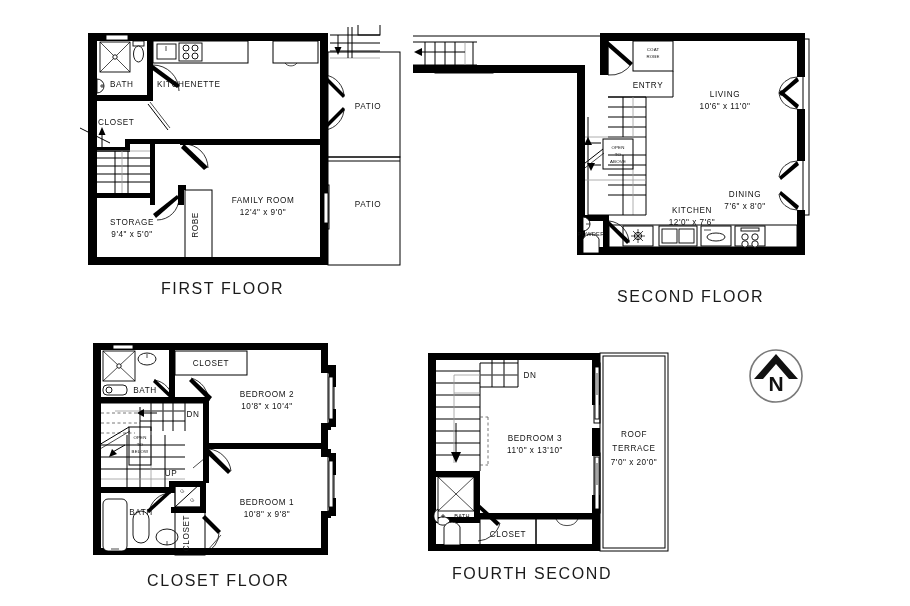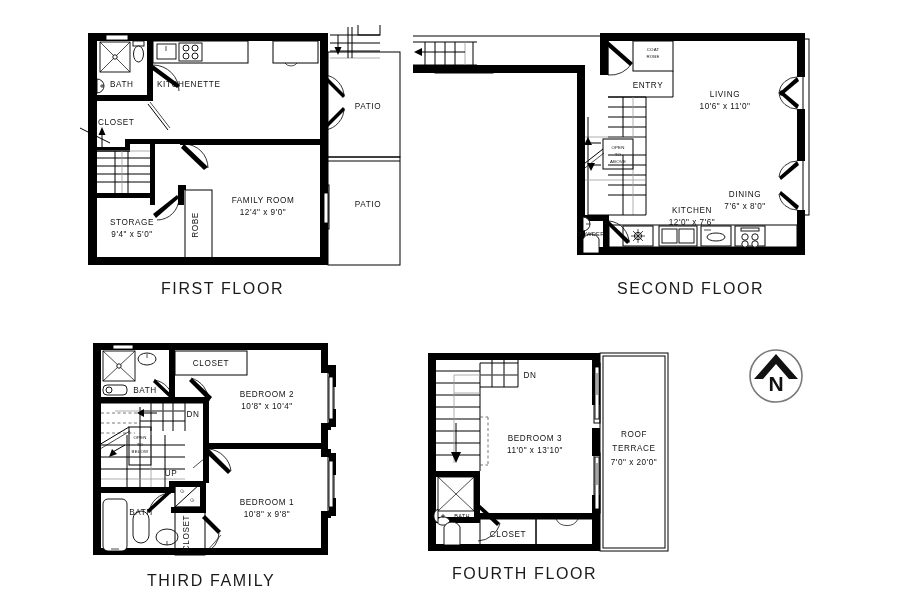--- a/index.html
+++ b/index.html
@@ -326,21 +326,21 @@
     <text class="rlabel" x="340" y="172" text-anchor="middle">DINING</text>
     <text class="dim" x="340" y="184" text-anchor="middle">7'6" x 8'0"</text>
     <text class="rlabel" x="287" y="188" text-anchor="middle">KITCHEN</text>
     <text class="dim" x="287" y="200" text-anchor="middle">12'0" x 7'6"</text>
     <text class="rlabel small" x="186" y="211" text-anchor="middle">POWDER</text>
     <text class="rlabel tiny" x="213" y="124" text-anchor="middle">OPEN</text>
     <text class="rlabel tiny" x="213" y="131" text-anchor="middle">TO</text>
     <text class="rlabel tiny" x="213" y="138" text-anchor="middle">ABOVE</text>
   </svg>
 
-  <div class="floor-label" style="left:617px;top:280px;text-align:right;">SECOND FLOOR</div>
+  <div class="floor-label" style="left:617px;top:288px;text-align:right;">SECOND FLOOR</div>
 
   <svg style="position:absolute;left:85px;top:335px;" width="290" height="235" viewBox="0 0 290 235">
 
     <g class="wall">
       <rect x="8" y="8" width="235" height="7"></rect>
       <rect x="8" y="8" width="8" height="212"></rect>
       <rect x="8" y="213" width="235" height="7"></rect>
       <rect x="236" y="8" width="7" height="22"></rect>
       <rect x="236" y="30" width="10" height="8"></rect>
       <rect x="244" y="30" width="7" height="22"></rect>
@@ -474,21 +474,21 @@
     <text class="dim" x="182" y="182" text-anchor="middle">10'8" x 9'8"</text>
     <text class="rlabel" x="56" y="180" text-anchor="middle">BATH</text>
     <text class="rlabel" x="104" y="198" text-anchor="middle" transform="rotate(-90 104 198)">CLOSET</text>
     <text class="rlabel" x="108" y="82" text-anchor="middle">DN</text>
     <text class="rlabel" x="86" y="141" text-anchor="middle">UP</text>
     <text class="rlabel tiny" x="55" y="104" text-anchor="middle">OPEN</text>
     <text class="rlabel tiny" x="55" y="111" text-anchor="middle">TO</text>
     <text class="rlabel tiny" x="55" y="118" text-anchor="middle">BELOW</text>
   </svg>
 
-  <div class="floor-label" style="left:147px;top:572px;">THIRD FAMILY</div>
+  <div class="floor-label" style="left:147px;top:572px;">CLOSET FLOOR</div>
 
   <svg style="position:absolute;left:420px;top:345px;" width="280" height="215" viewBox="0 0 280 215">
 
     <g class="wall">
       <rect x="8" y="8" width="172" height="7"></rect>
       <rect x="8" y="8" width="8" height="198"></rect>
       <rect x="8" y="199" width="172" height="7"></rect>
       <rect x="172" y="8" width="8" height="52"></rect>
       <rect x="172" y="83" width="8" height="28"></rect>
       <rect x="172" y="150" width="8" height="56"></rect>
@@ -570,21 +570,21 @@
     <text class="rlabel" x="110" y="33" text-anchor="middle">DN</text>
     <text class="rlabel" x="115" y="96" text-anchor="middle">BEDROOM 3</text>
     <text class="dim" x="115" y="108" text-anchor="middle">11'0" x 13'10"</text>
     <text class="rlabel small" x="42" y="173" text-anchor="middle">BATH</text>
     <text class="rlabel" x="88" y="192" text-anchor="middle">CLOSET</text>
     <text class="rlabel" x="214" y="92" text-anchor="middle">ROOF</text>
     <text class="rlabel" x="214" y="106" text-anchor="middle">TERRACE</text>
     <text class="dim" x="214" y="120" text-anchor="middle">7'0" x 20'0"</text>
   </svg>
 
-  <div class="floor-label" style="left:452px;top:565px;">FOURTH FLOOR</div>
+  <div class="floor-label" style="left:452px;top:565px;">FOURTH SECOND</div>
 
   <svg style="position:absolute;left:745px;top:345px;" width="62" height="62" viewBox="0 0 62 62">
     <circle cx="31" cy="31" r="26" fill="none" stroke="#7a7a7a" stroke-width="1.6"></circle>
     <path d="M31 9 L53 34 L44 34 L31 19 L18 34 L9 34 Z" fill="#111"></path>
     <text x="31" y="46" text-anchor="middle" style="font-family:'Liberation Sans',sans-serif;font-size:21px;font-weight:700;fill:#111;">N</text>
   </svg>
 
 </div>
 
 </body></html>

